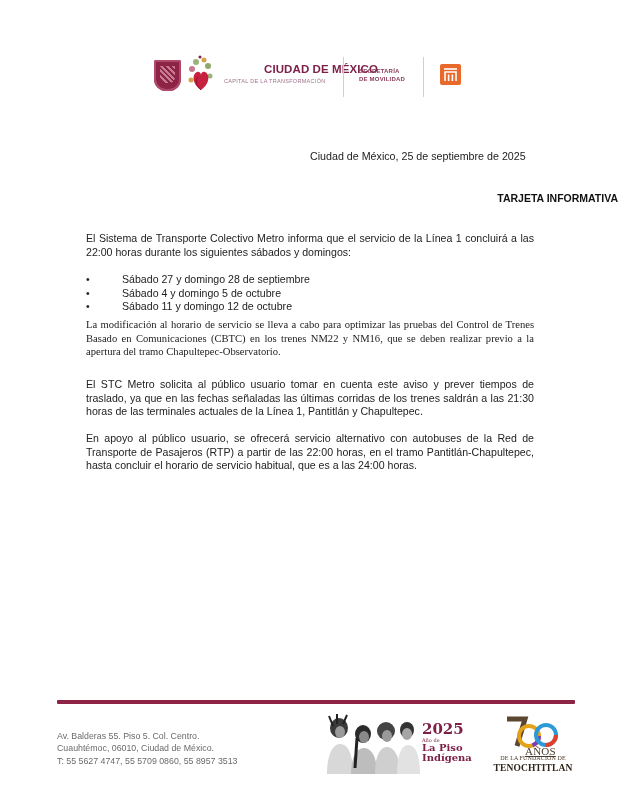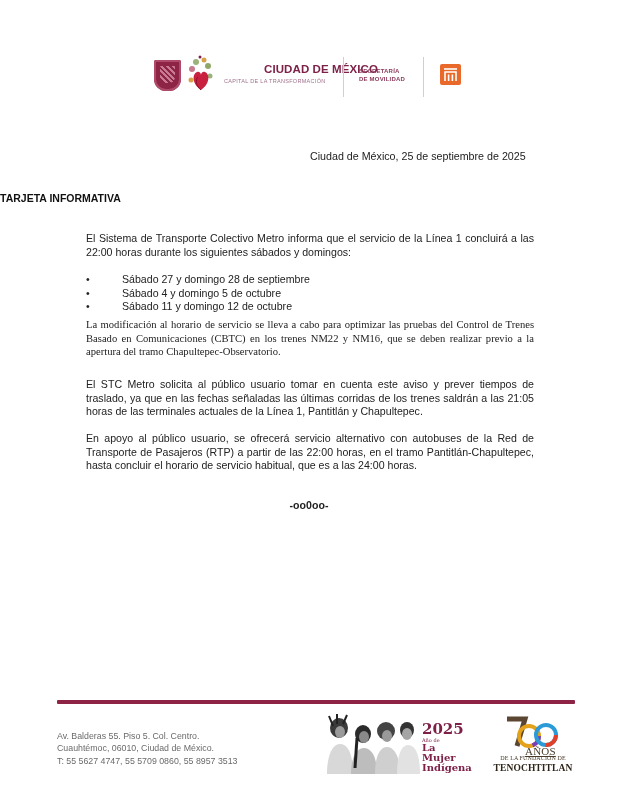--- a/index.html
+++ b/index.html
@@ -54,21 +54,21 @@
       display: flex; align-items: center; justify-content: center;
     }
 
     
     .date-line {
       position: absolute; left: 310px; top: 150px;
       font-size: 10.7px; color: #222; white-space: nowrap;
     }
     .doc-title {
       position: absolute; left: 0; width: 618px; top: 192px;
-      text-align: left; font-size: 10.5px; font-weight: bold; color: #111;
+      text-align: right; font-size: 10.5px; font-weight: bold; color: #111;
     }
     .para {
       position: absolute; left: 86px; width: 448px;
       font-size: 10.6px; line-height: 13.6px; color: #222;
       text-align: justify;
     }
     .p1 { top: 232px; }
     .p2 { top: 318px; font-family: Liberation Serif, serif; }
     .p3 { top: 378px; }
     .p4 { top: 432px; }
@@ -164,24 +164,23 @@
       <span class="dot">•</span>
       <span>Sábado 4 y domingo 5 de octubre</span>
     </li>
     <li>
       <span class="dot">•</span>
       <span>Sábado 11 y domingo 12 de octubre</span>
     </li>
   </ul>
 
   <div class="para p2">La modificación al horario de servicio se lleva a cabo para optimizar las pruebas del Control de Trenes Basado en Comunicaciones (CBTC) en los trenes NM22 y NM16, que se deben realizar previo a la apertura del tramo Chapultepec-Observatorio.</div>
-  <div class="para p3">El STC Metro solicita al público usuario tomar en cuenta este aviso y prever tiempos de traslado, ya que en las fechas señaladas las últimas corridas de los trenes saldrán a las 21:05 horas de las terminales actuales de la Línea 1, Pantitlán y Chapultepec.</div>
+  <div class="para p3">El STC Metro solicita al público usuario tomar en cuenta este aviso y prever tiempos de traslado, ya que en las fechas señaladas las últimas corridas de los trenes saldrán a las 21:30 horas de las terminales actuales de la Línea 1, Pantitlán y Chapultepec.</div>
   <div class="para p4">En apoyo al público usuario, se ofrecerá servicio alternativo con autobuses de la Red de Transporte de Pasajeros (RTP) a partir de las 22:00 horas, en el tramo Pantitlán-Chapultepec, hasta concluir el horario de servicio habitual, que es a las 24:00 horas.</div>
 
-  <div class="closing">-oo0oo-</div>
 
   <div class="footer-rule"></div>
 
   <div class="address">
     <div>Av. Balderas 55. Piso 5. Col. Centro.</div>
     <div>Cuauhtémoc, 06010, Ciudad de México.</div>
     <div>T: 55 5627 4747, 55 5709 0860, 55 8957 3513</div>
   </div>
 
   <svg class="women-art" viewBox="0 0 98 60">
@@ -201,21 +200,21 @@
     <path d="M52 60 C52 42 57 33 64 33 C71 33 77 42 77 60 Z" fill="#cfcfcf"></path>
 
     <ellipse cx="84" cy="16" rx="7" ry="8" fill="#333"></ellipse>
     <ellipse cx="84" cy="20" rx="5" ry="6" fill="#a5a5a5"></ellipse>
     <path d="M74 60 C74 40 79 31 85 31 C92 31 97 40 97 60 Z" fill="#e2e2e2"></path>
   </svg>
 
   <div class="year-block">
     <span class="year-big">2025</span>
     <span class="year-small">Año de</span>
-    <span class="year-name">La Mujer</span>
+    <span class="year-name">La Piso</span>
     <span class="year-name">Indígena</span>
   </div>
 
   <div class="tenoch">
     <svg class="seventy" viewBox="0 0 60 34">
       <path d="M4 3 H22 L14 30" stroke="#5b4632" stroke-width="5" fill="none"></path>
       <circle cx="26" cy="20" r="10" fill="none" stroke="#e3a21a" stroke-width="4"></circle>
       <circle cx="26" cy="20" r="10" fill="none" stroke="#7a3db8" stroke-width="4" stroke-dasharray="12 52"></circle>
       <circle cx="43" cy="19" r="10" fill="none" stroke="#2c9ad6" stroke-width="4"></circle>
       <circle cx="43" cy="19" r="10" fill="none" stroke="#e0402a" stroke-width="4" stroke-dasharray="16 48"></circle>

